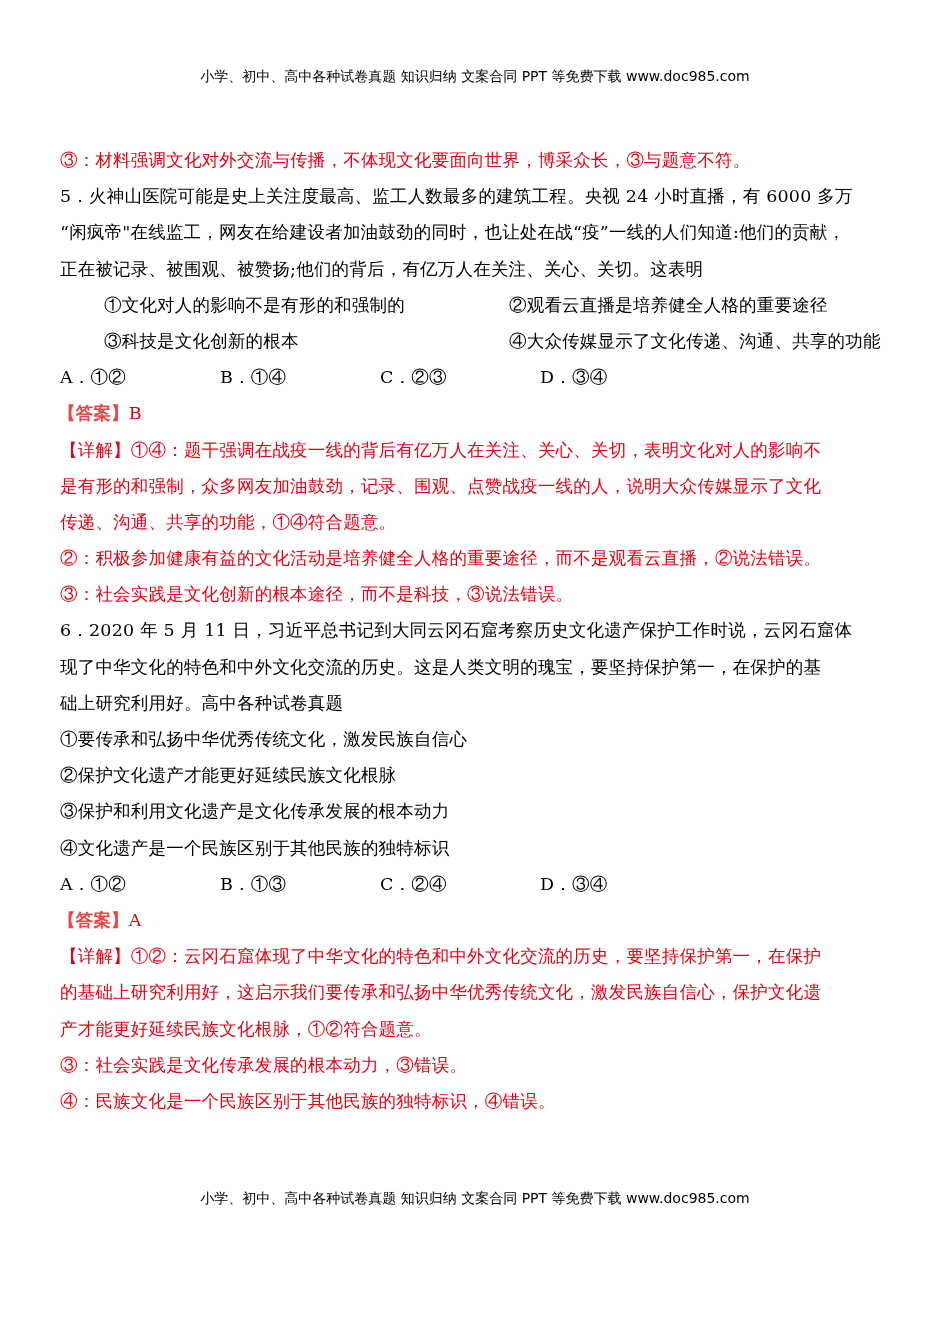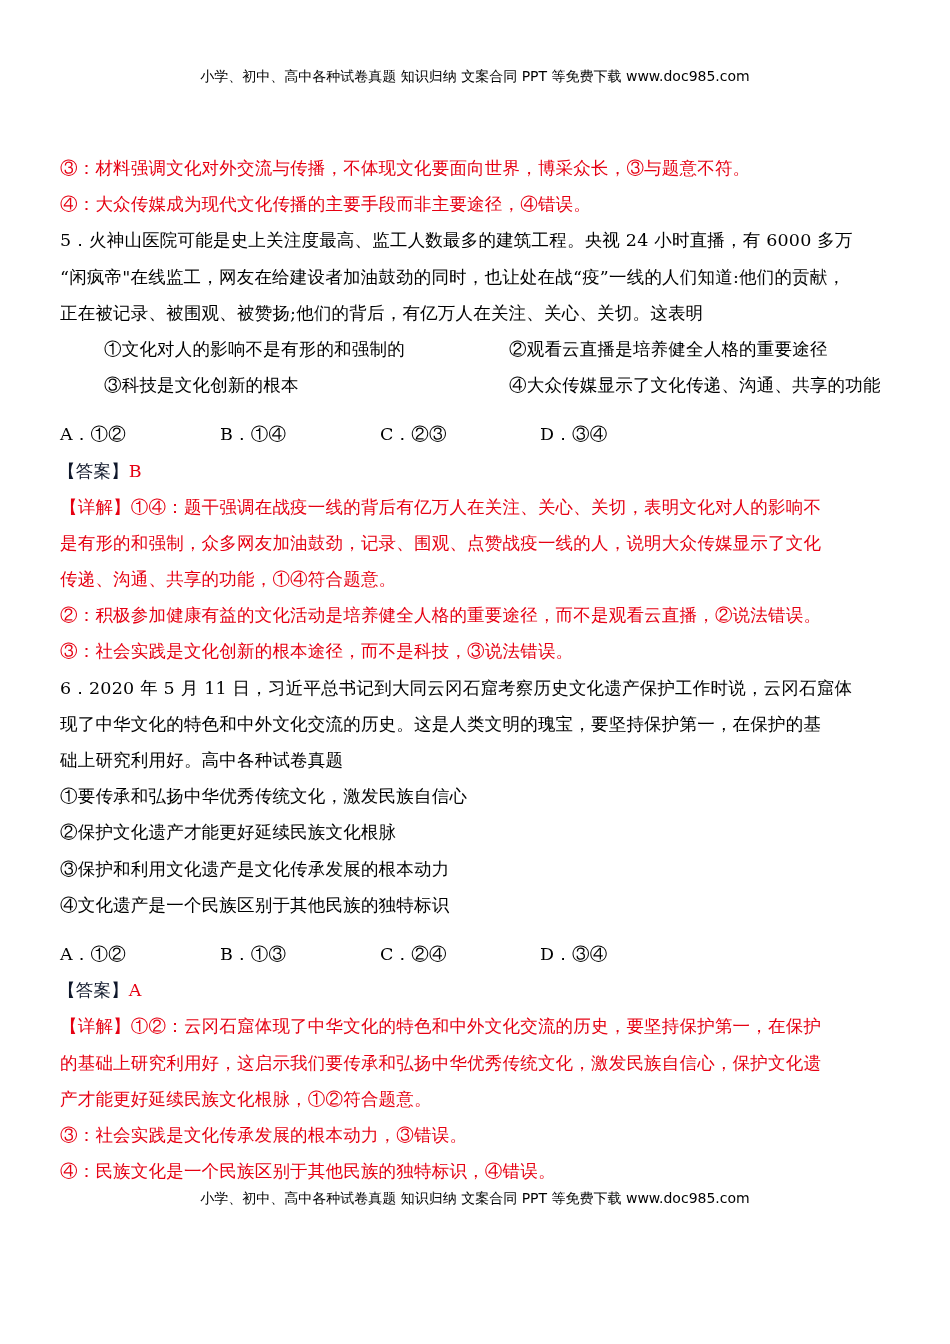--- a/index.html
+++ b/index.html
@@ -8,40 +8,39 @@
     font-family: "DejaVu Serif", "Liberation Serif", serif;
     color: #000000;
   }
   .banner {
     position: absolute; left: 0; width: 950px; text-align: center;
     font-family: "DejaVu Sans", "Liberation Sans", sans-serif;
     font-size: 14px; color: #000; letter-spacing: 0px;
   }
   .banner.top { top: 68px; }
   .banner.bottom { top: 1190px; }
-  .content { position: absolute; left: 60px; top: 150px; width: 830px; }
+  .content { position: absolute; left: 60px; top: 142px; width: 830px; }
   .line {
     font-size: 17.5px; line-height: 36.2px; height: 36.2px;
     white-space: nowrap; letter-spacing: 0.2px;
   }
   .red { color: #e60012; }
-  .options { display: flex; margin-top: 13px; }
+  .options { display: flex; }
   .options span { display: inline-block; width: 160px; }
   .two-col { display: flex; margin-left: 44px; }
   .two-col .c1 { width: 405px; display: inline-block; }
-  .ans-tag { font-weight: normal; color: #0f172a; margin-left: -2px; }
+  .ans-tag { font-weight: bold; color: #ef4444; margin-left: -2px; }
 </style>
 </head>
 <body>
 
 <div class="banner top">小学、初中、高中各种试卷真题 知识归纳 文案合同 PPT 等免费下载   www.doc985.com</div>
 
 <div class="content">
   <div class="line red">③：材料强调文化对外交流与传播，不体现文化要面向世界，博采众长，③与题意不符。</div>
-  <div class="line red">④：大众传媒成为现代文化传播的主要手段而非主要途径，④错误。</div>
 
   <div>
     <div class="line">5．火神山医院可能是史上关注度最高、监工人数最多的建筑工程。央视 24 小时直播，有 6000 多万</div>
     <div class="line">“闲疯帝"在线监工，网友在给建设者加油鼓劲的同时，也让处在战“疫”一线的人们知道:他们的贡献，</div>
     <div class="line">正在被记录、被围观、被赞扬;他们的背后，有亿万人在关注、关心、关切。这表明</div>
     <div class="line two-col">
       <span class="c1">①文化对人的影响不是有形的和强制的</span>
       <span>②观看云直播是培养健全人格的重要途径</span>
     </div>
     <div class="line two-col">

